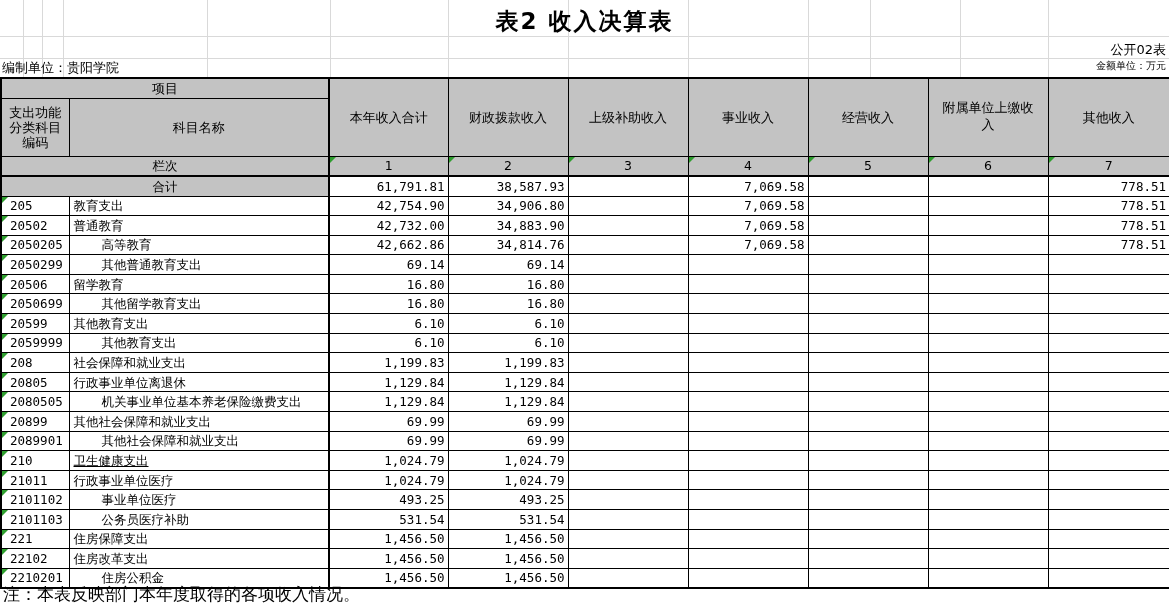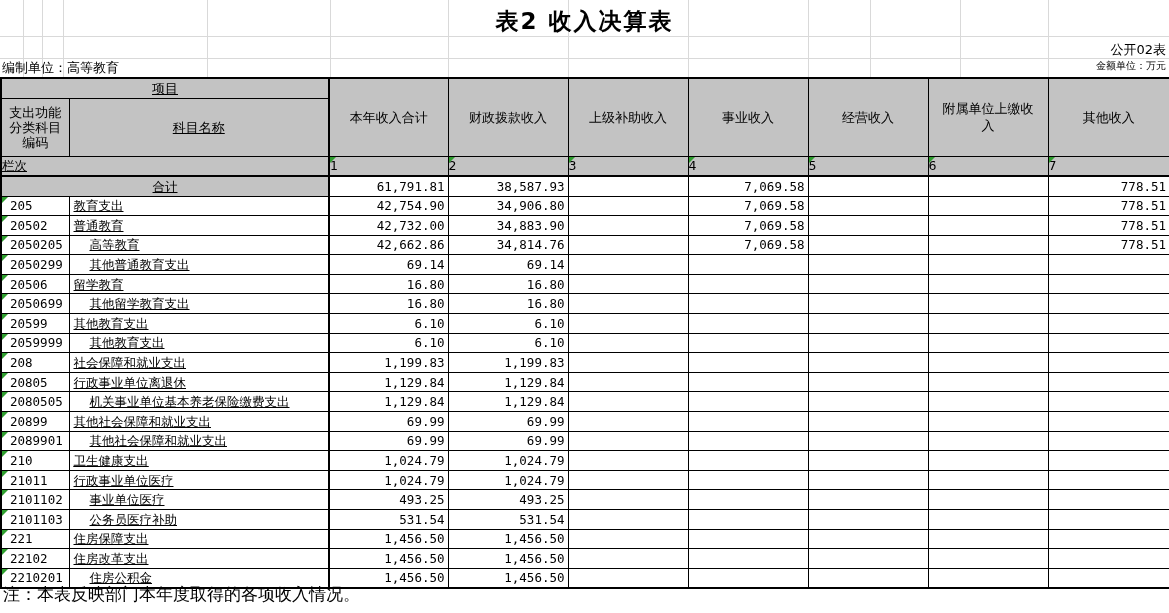--- a/index.html
+++ b/index.html
@@ -29,40 +29,40 @@
       border:2px solid var(--border);}
   .sheet th,.sheet td{border:1px solid var(--border);position:relative;
       font-size:12.5px;line-height:15px;overflow:hidden;white-space:nowrap;}
   .sheet th{font-weight:normal;}
   .gray{background:var(--gray);}
 
   tr.hrow1 th{height:20px;}
   tr.hrow2 th{height:58px;}
   th.colhead{text-align:center;vertical-align:middle;white-space:normal;
       font-size:13px;line-height:17px;padding:12px 6px;}
-  th.colhead.wrap{padding:8px 12px;}
+  th.colhead.wrap{padding:8px 12px;font-family:Liberation Mono, monospace;}
   th.code-head{white-space:normal;text-align:center;vertical-align:middle;
       font-size:13px;line-height:15px;padding:0 6px;}
   th.name-head{text-align:center;font-size:13px;}
   th.project{text-align:center;font-size:13px;}
 
-  tr.lanci-row td{height:20px;background:var(--gray);}
+  tr.lanci-row td{height:20px;text-align:center;background:var(--gray);}
   tr.lanci-row td{border-bottom-width:2px;}
   tr.total-row td{height:20px;}
   tr.data-row td{height:19.6px;}
 
   td.label-cell{background:var(--gray);text-align:center;}
   td.code{padding-left:8px;font-family:"DejaVu Sans Mono",monospace;font-size:12.5px;}
   td.name{padding-left:4px;border-radius:6px;}
-  td.name.indent{padding-left:20px;margin-top:28px;}
+  td.name.indent{padding-left:32px;margin-top:28px;}
   .underline{text-decoration:underline;}
   td.num{text-align:right;padding-right:3px;font-family:"DejaVu Sans Mono",monospace;}
 
   
-  .bR2{border-right-width:2px !important;text-decoration:underline;}
+  .bR2{border-right-width:2px !important;}
 
   .tri{position:absolute;top:0;left:0;width:0;height:0;
        border-top:6px solid var(--green);border-right:6px solid transparent;}
 
   .note{position:absolute;top:583px;left:3px;font-size:17px;}
 </style>
 </head>
 <body>
 
 <div class="page">
@@ -79,21 +79,21 @@
     <div class="v" style="left:808px"></div>
       <div class="v" style="left:870px"></div>
     <div class="v" style="left:960px"></div>
       <div class="v" style="left:1048px"></div>
     <div class="h" style="top:36px"></div>
       <div class="h" style="top:58px"></div>
   </div>
 
   <div class="title">表2  收入决算表</div>
   <div class="doc-code">公开02表</div>
-  <div class="prepared">编制单位：高等教育</div>
+  <div class="prepared">编制单位：贵阳学院</div>
   <div class="amount-unit">金额单位：万元</div>
 
   <table class="sheet">
     <colgroup>
       <col style="width:68px">
         <col style="width:260px">
       <col style="width:119px">
         <col style="width:120px">
         <col style="width:120px">
       <col style="width:120px">

